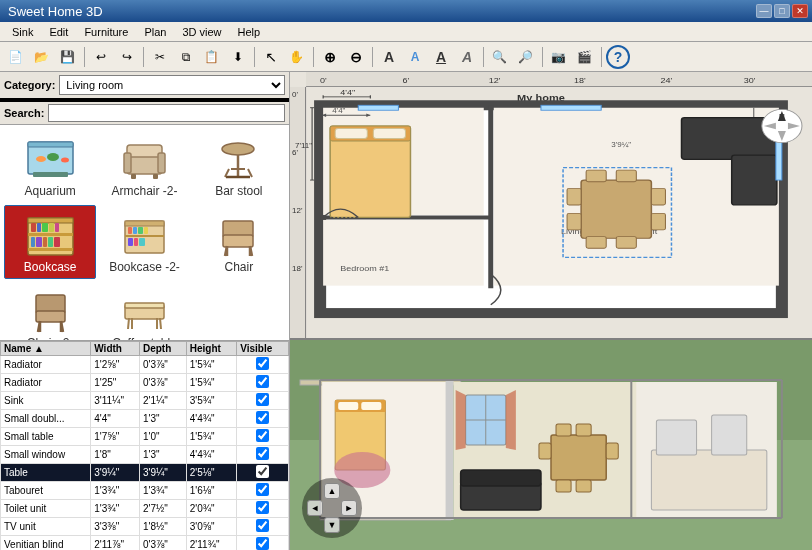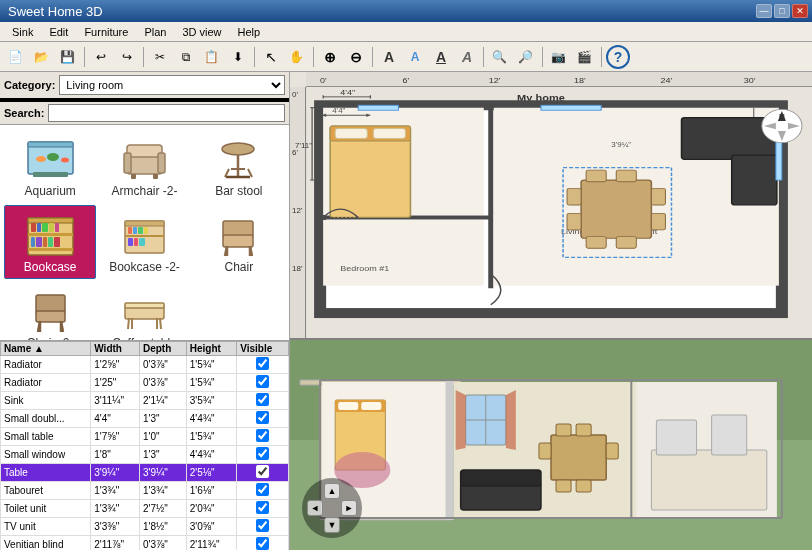--- a/index.html
+++ b/index.html
@@ -130,21 +130,21 @@
     }
     .furniture-item {
       display: flex;
       flex-direction: column;
       align-items: center;
       padding: 4px 2px;
       cursor: pointer;
       border: 1px solid transparent;
       border-radius: 2px;
     }
-    .furniture-item.selected { background: #be185d; border-color: #2266aa; }
+    .furniture-item.selected { background: #b91c1c; border-color: #2266aa; }
     .furniture-item.selected .furniture-name { color: white; }
     .furniture-icon {
       width: 60px; height: 50px;
       display: flex; align-items: center; justify-content: center;
       font-size: 28px;
     }
     .furniture-name { font-size: 12px; text-align: center; color: #333; }
 
     
     .bottom-left {
@@ -170,21 +170,21 @@
       font-size: 10px;
       font-weight: bold;
       cursor: pointer;
     }
     .prop-table td {
       border: 1px solid #ddd;
       padding: 1px 3px;
       white-space: nowrap;
       overflow: hidden;
     }
-    .prop-table tr.selected td { background: #6d28d9; color: white; margin-left: 47px; }
+    .prop-table tr.selected td { background: #0f172a; color: white; margin-left: 47px; }
     .prop-table tr.selected td input[type=checkbox] { accent-color: white; }
     .prop-table-wrap { overflow-y: auto; flex: 1; }
 
     
     .right-panel {
       flex: 1;
       display: flex;
       flex-direction: column;
       background: #c8c4bc;
     }

